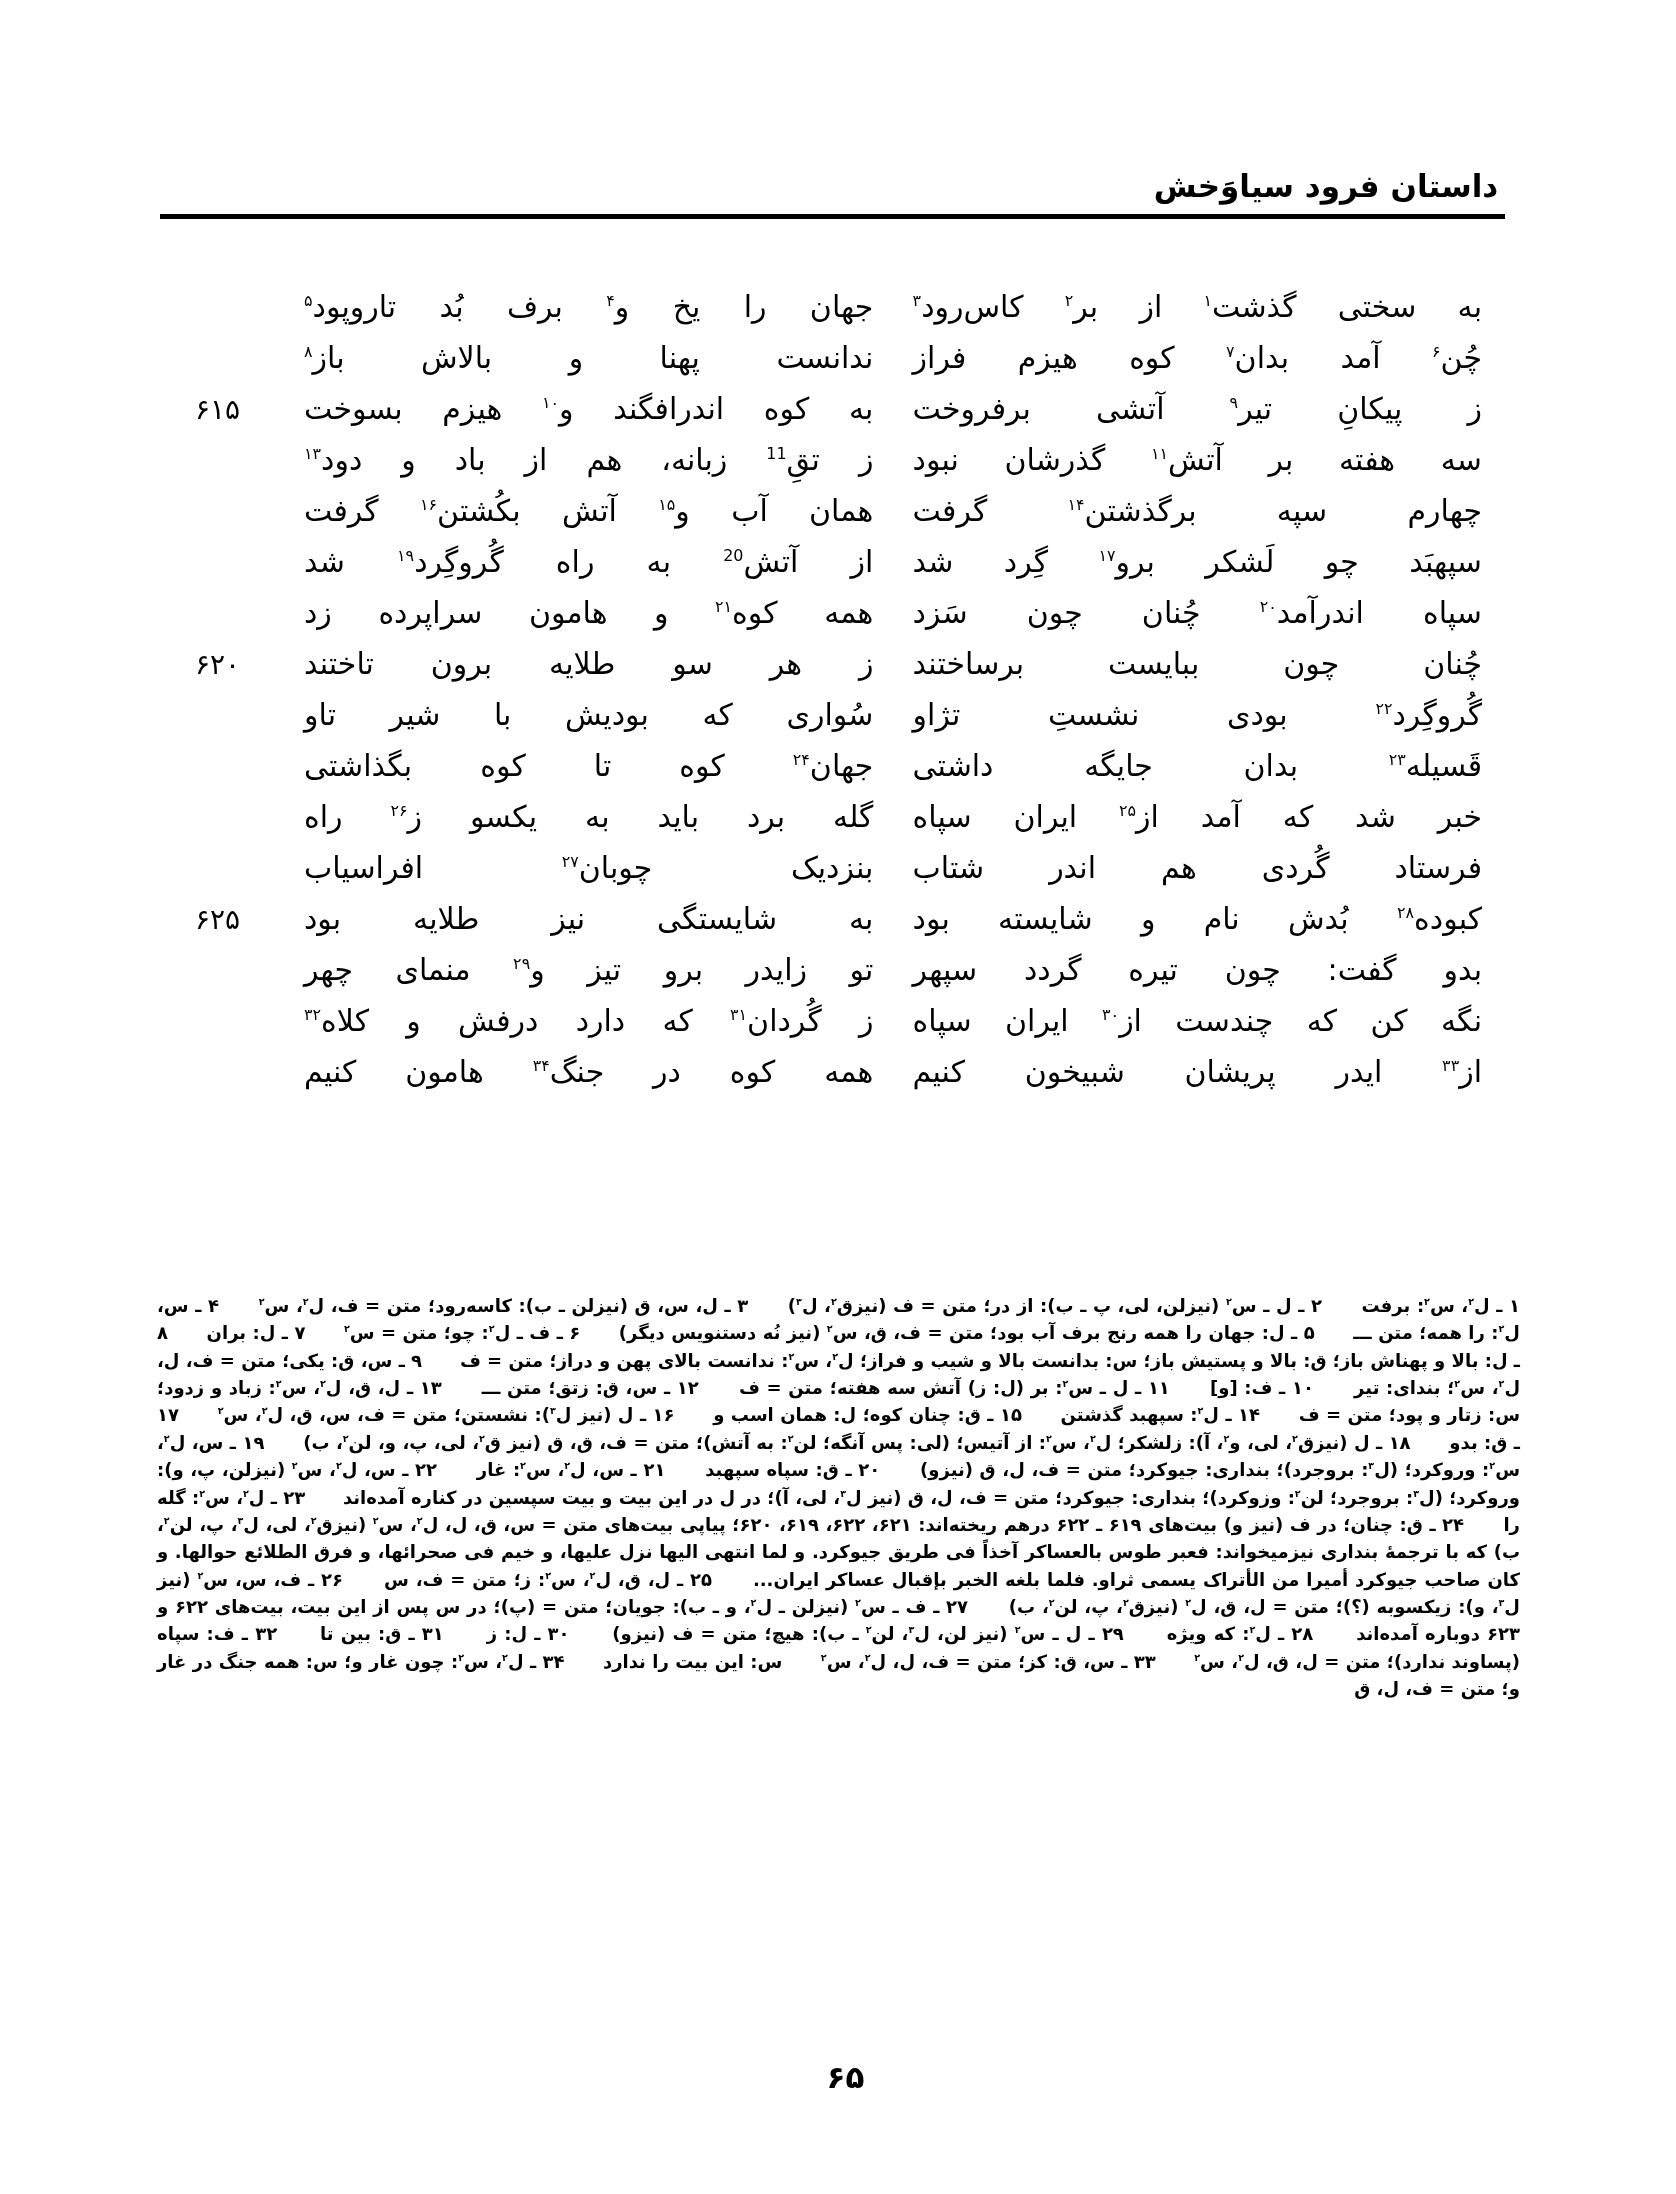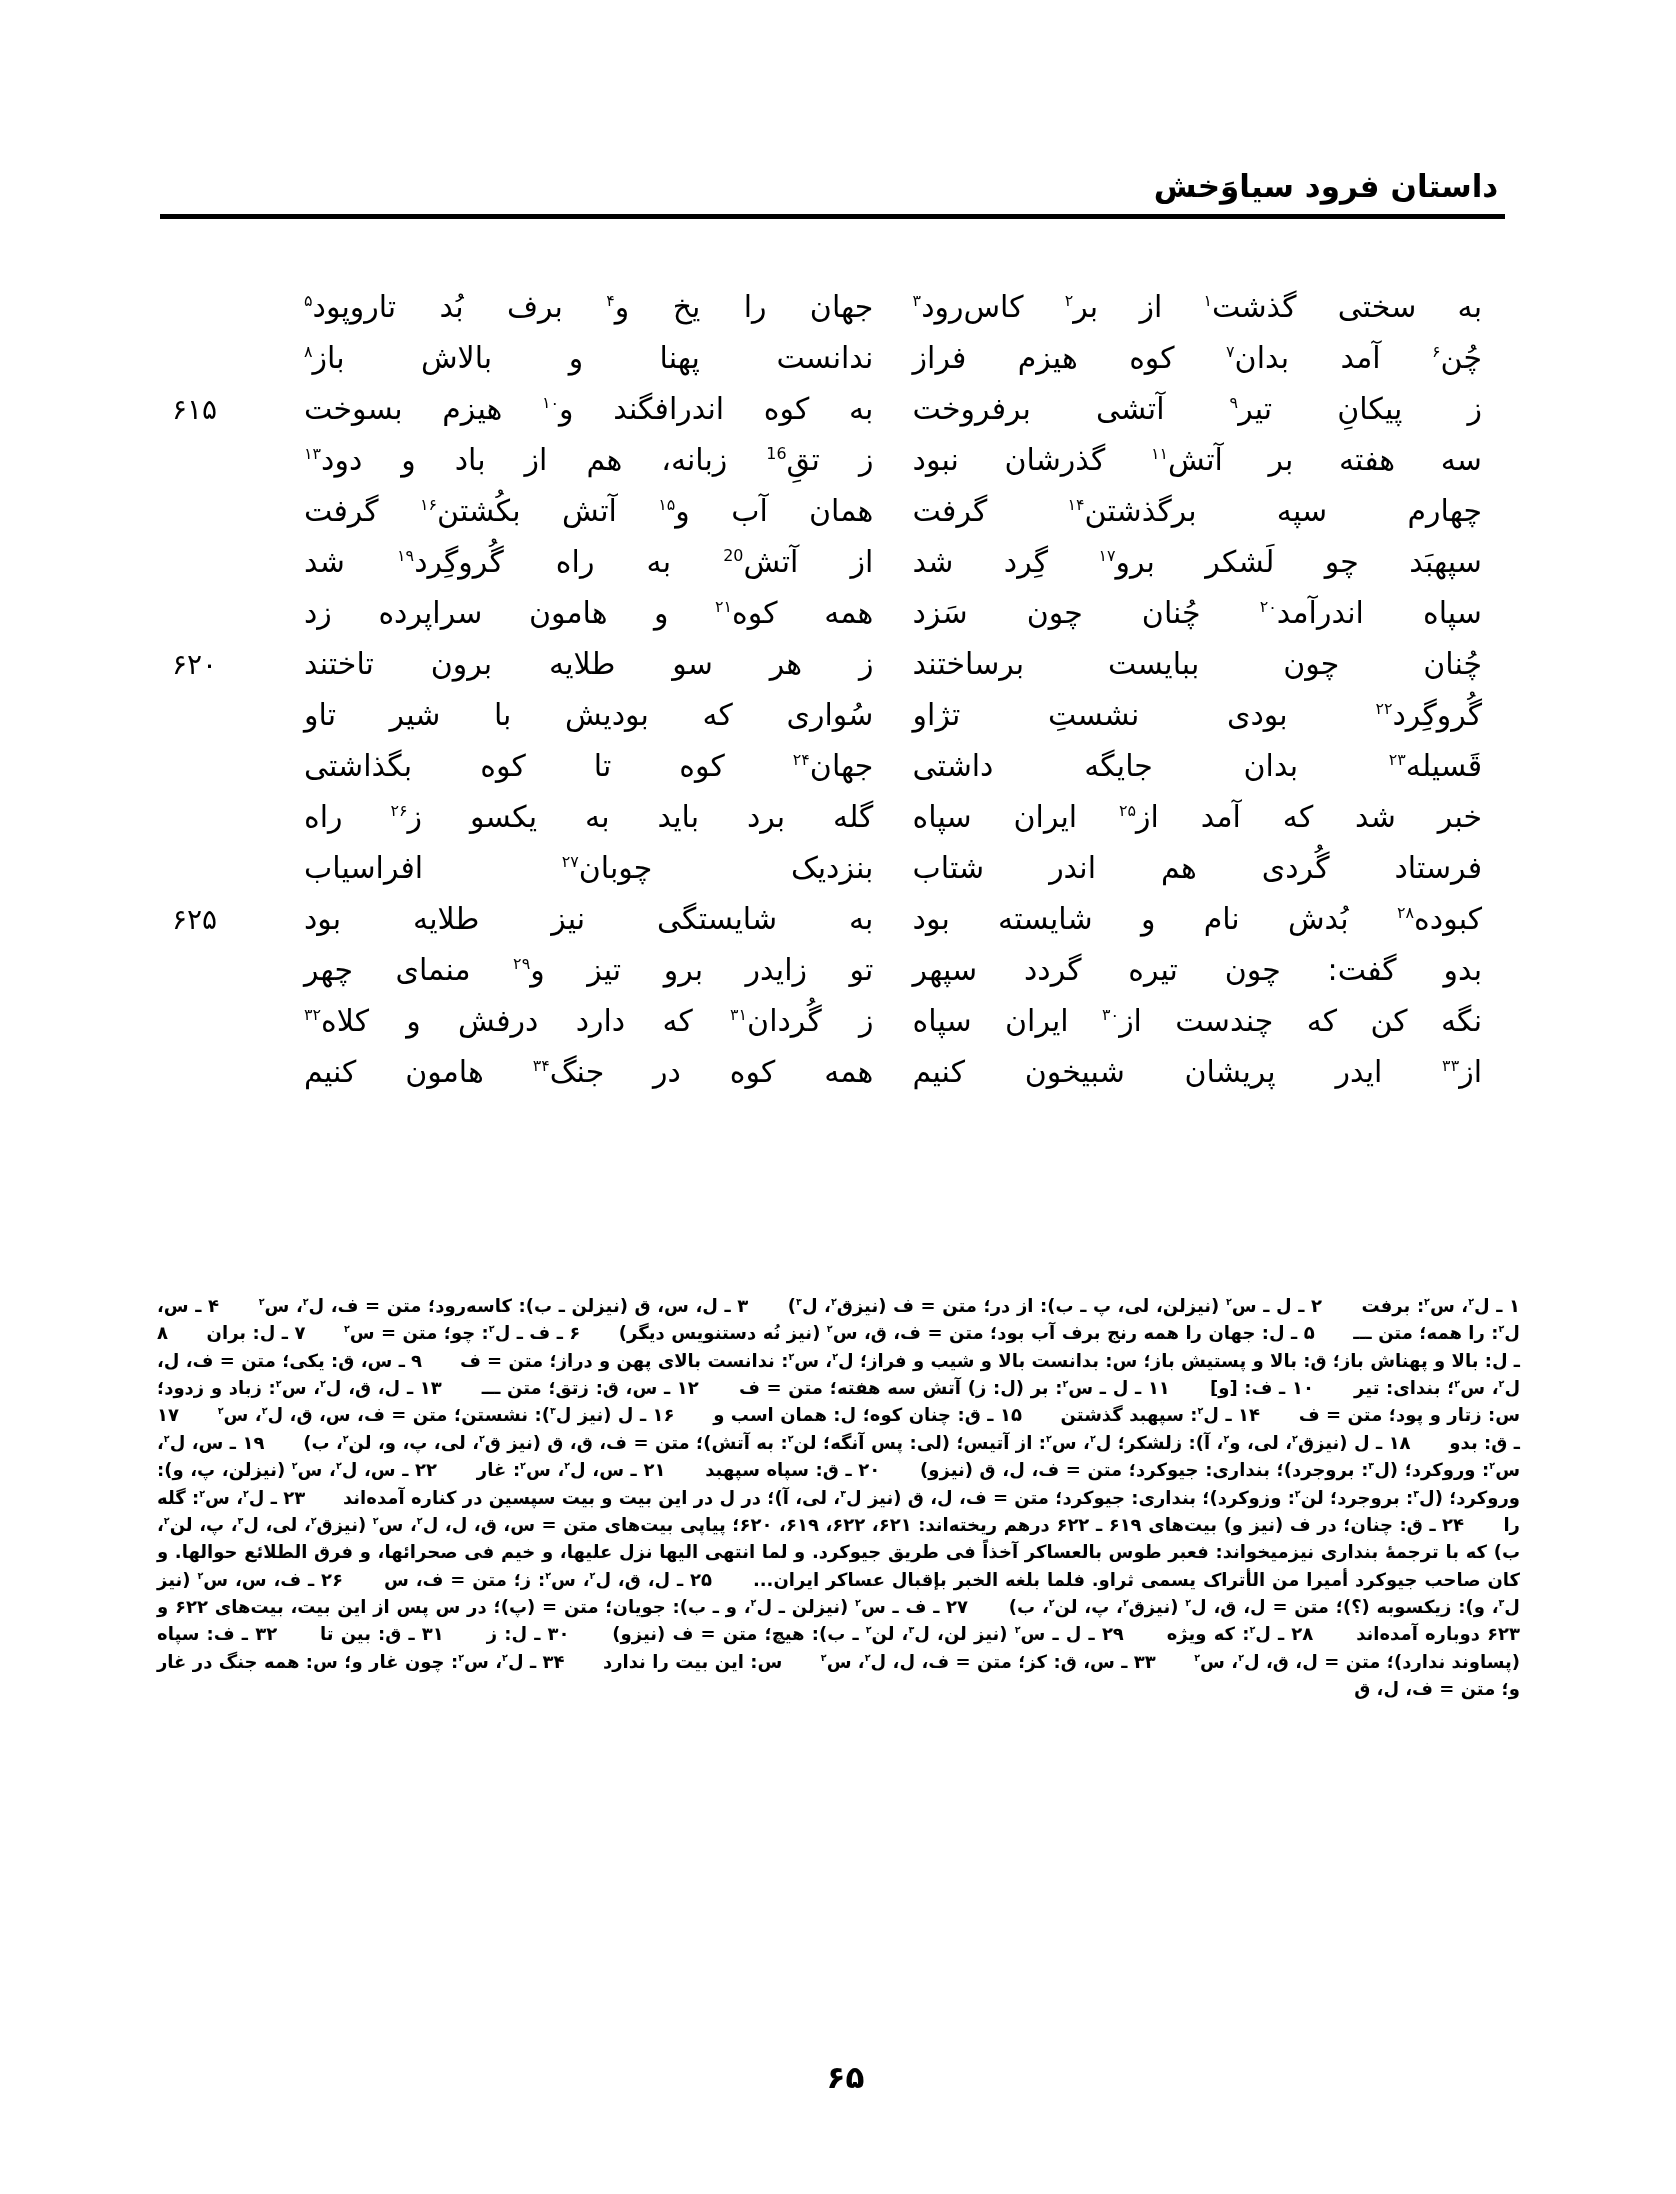--- a/index.html
+++ b/index.html
@@ -49,21 +49,21 @@
   .verse-row{
     display:flex;
     flex-direction:row;
     align-items:flex-start;
     height:51px;
   }
   .vnum{
     width:91px;
     flex:0 0 91px;
     font-size:28px;
-    text-align:left;
+    text-align:center;
     padding-top:4px;
     line-height:1;
   }
   .hemistich{
     flex:1 1 0;
     font-size:30px;
     line-height:1.05;
     padding-top:1.4px;
     white-space:nowrap;
     text-decoration:underline;
@@ -142,21 +142,21 @@
         <div class="hemistich first"><span class="j">ندانست پهنا و بالاش باز<sup>۸</sup></span></div>
         <div class="vnum"></div>
       </div>
       <div class="verse-row">
         <div class="hemistich second"><span class="j">ز پیکانِ تیر<sup>۹</sup> آتشی برفروخت</span></div>
         <div class="hemistich first"><span class="j">به کوه اندرافگند و<sup>۱۰</sup> هیزم بسوخت</span></div>
         <div class="vnum">۶۱۵</div>
       </div>
       <div class="verse-row">
         <div class="hemistich second"><span class="j">سه هفته بر آتش<sup>۱۱</sup> گذرشان نبود</span></div>
-        <div class="hemistich first"><span class="j">ز تقِ<sup>16</sup> زبانه، هم از باد و دود<sup>۱۳</sup></span></div>
+        <div class="hemistich first"><span class="j">ز تقِ<sup>11</sup> زبانه، هم از باد و دود<sup>۱۳</sup></span></div>
         <div class="vnum"></div>
       </div>
       <div class="verse-row">
         <div class="hemistich second"><span class="j">چهارم سپه برگذشتن<sup>۱۴</sup> گرفت</span></div>
         <div class="hemistich first"><span class="j">همان آب و<sup>۱۵</sup> آتش بکُشتن<sup>۱۶</sup> گرفت</span></div>
         <div class="vnum"></div>
       </div>
       <div class="verse-row">
         <div class="hemistich second"><span class="j">سپهبَد چو لَشکر برو<sup>۱۷</sup> گِرد شد</span></div>
         <div class="hemistich first"><span class="j">از آتش<sup>20</sup> به راه گُروگِرد<sup>۱۹</sup> شد</span></div>

